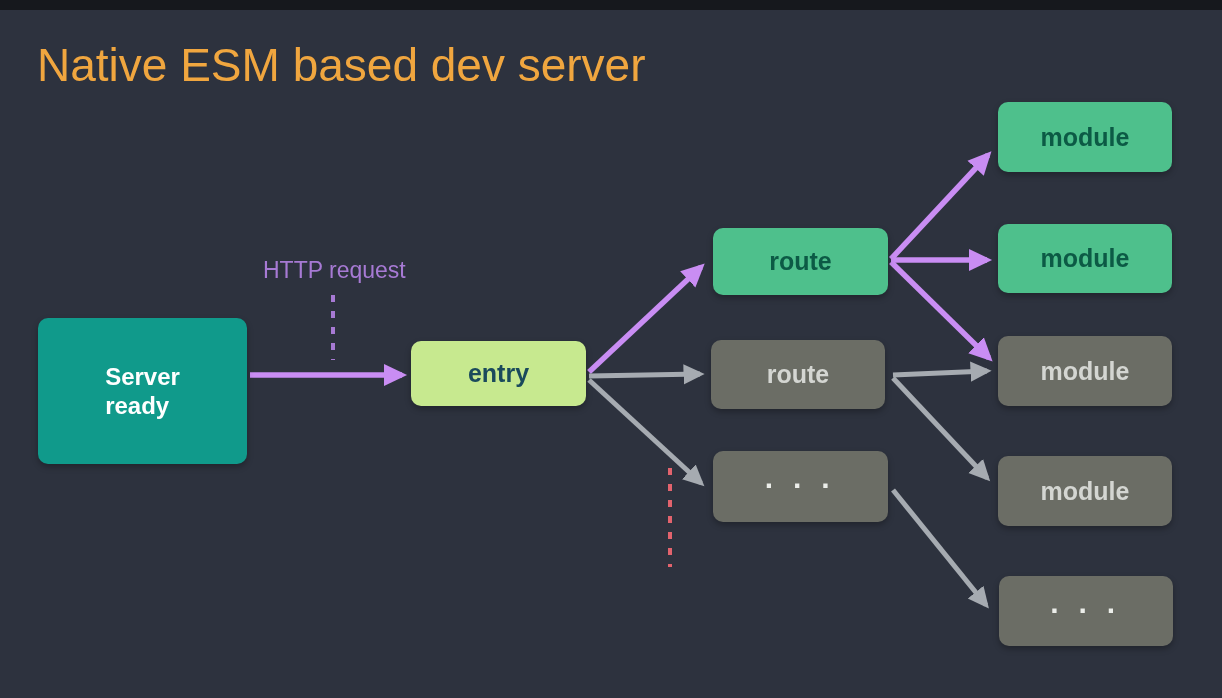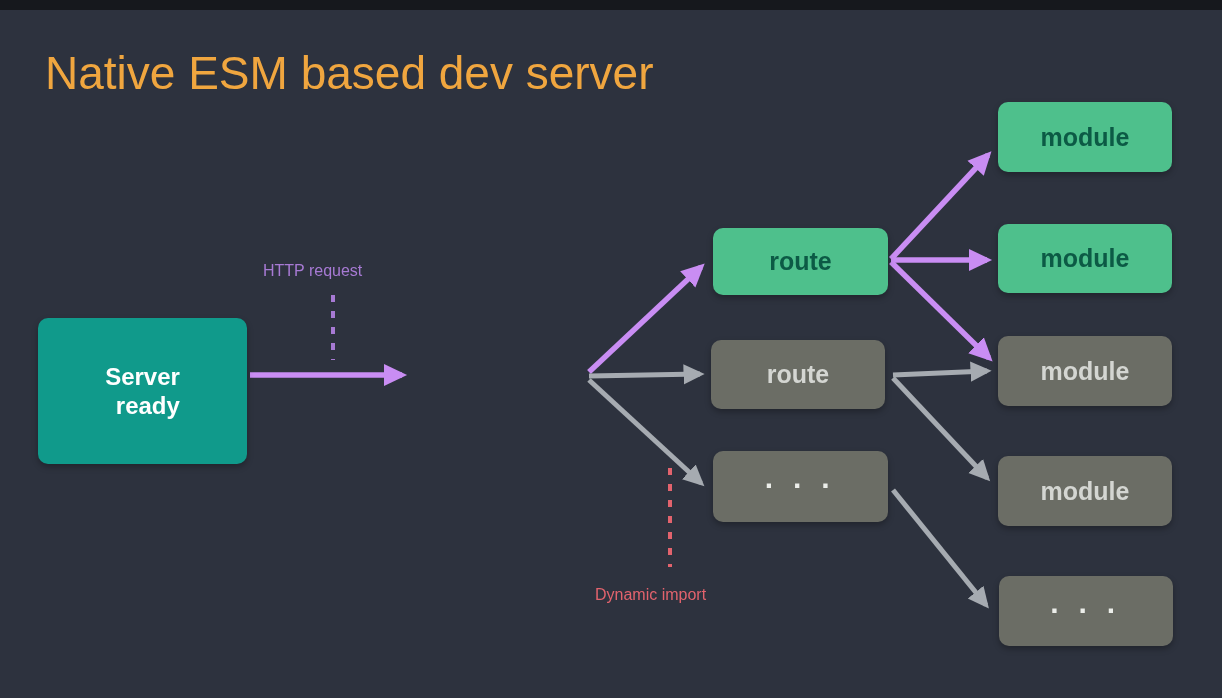--- a/index.html
+++ b/index.html
@@ -8,39 +8,39 @@
     width:1222px;height:698px;
     background:var(--background,#2d323e);
     overflow:hidden;
     font-family:"Liberation Sans","DejaVu Sans",sans-serif;
   }
   .top-bar{
     position:absolute;left:0;top:0;width:100%;height:10px;
     background:var(--top-bar,#16181d);
   }
   .title{
-    position:absolute;left:37px;top:38px;margin:8px;
+    position:absolute;left:37px;top:38px;margin:0;
     font-size:46px;font-weight:500;letter-spacing:0;
     color:var(--title,#f0a63f);
   }
   .edges{position:absolute;left:0;top:0;}
   .node{
     position:absolute;
     border-radius:10px;
     display:flex;align-items:center;justify-content:center;
     box-shadow:0 3px 6px rgba(0,0,0,.28);
     font-weight:700;font-size:25px;
   }
-  .node .node-label{white-space:pre-line;text-align:right;line-height:1.22;}
+  .node .node-label{white-space:pre-line;text-align:left;line-height:1.22;}
   .node.teal{background:var(--teal-node,#109a8b);color:var(--teal-node-text,#ffffff);font-size:24px;}
   .node.lime{background:var(--lime-node,#c7e98f);color:var(--lime-node-text,#1a4a5c);}
   .node.green{background:var(--green-node,#4ec08c);color:var(--green-node-text,#0c5a45);}
   .node.gray{background:var(--gray-node,#6b6d65);color:var(--gray-node-text,#d4d6d2);}
   .node.dots{font-size:30px;letter-spacing:5px;color:var(--dots-text,#eceeea);font-weight:700;}
-  .floating-label{position:absolute;font-size:16px;line-height:29px;}
+  .floating-label{position:absolute;font-size:23px;line-height:29px;}
   .label-purple{color:var(--purple-label,#a77ad4);}
   .label-red{color:var(--red-label,#e2636d);}
   .marker-purple{fill:var(--purple-arrow,#c98df3);}
   .marker-gray{fill:var(--gray-arrow,#a6abb1);}
 </style>
 </head>
 <body>
 
 <div class="stage">
   <div class="top-bar"></div>
@@ -72,20 +72,23 @@
         <line x1="333" y1="295" x2="333" y2="360" stroke="#a77ad4" stroke-width="4" stroke-dasharray="7 9"></line>
         <line x1="670" y1="468" x2="670" y2="567" stroke="#e2636d" stroke-width="4" stroke-dasharray="7 9"></line>
       </g>
   </svg>
 
   <div class="node teal" style="left:38px;top:318px;width:209px;height:146px">
     <span class="node-label">Server
 ready</span>
   </div>
 
+  <div class="node lime" style="left:411px;top:341px;width:175px;height:65px">
+    <span class="node-label">entry</span>
+  </div>
 
   <div class="node green" style="left:713px;top:228px;width:175px;height:67px">
     <span class="node-label">route</span>
   </div>
 
   <div class="node gray" style="left:711px;top:340px;width:174px;height:69px">
     <span class="node-label">route</span>
   </div>
 
   <div class="node gray dots" style="left:713px;top:451px;width:175px;height:71px">
@@ -108,15 +111,14 @@
     <span class="node-label">module</span>
   </div>
 
   <div class="node gray dots" style="left:999px;top:576px;width:174px;height:70px">
     <span class="node-label">· · ·</span>
   </div>
 
   <div class="floating-label label-purple" style="left:263px;top:256px;">HTTP request</div>
 
   <div class="floating-label label-red" style="left:595px;top:580px;">
-    <div>Dynamic import</div>
   </div>
 </div>
 
 </body></html>

